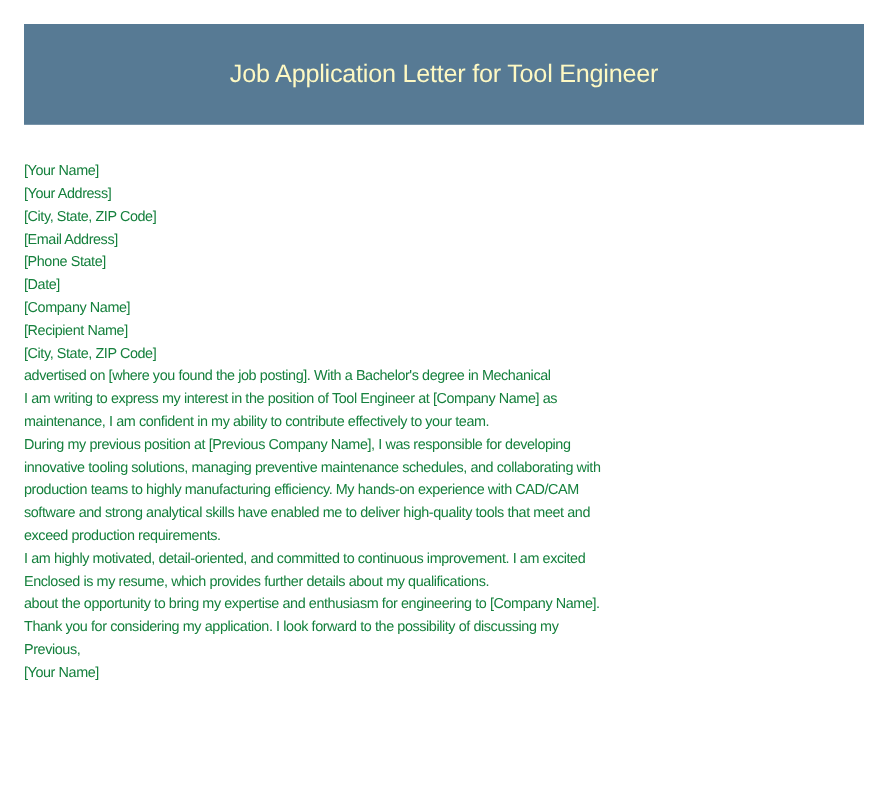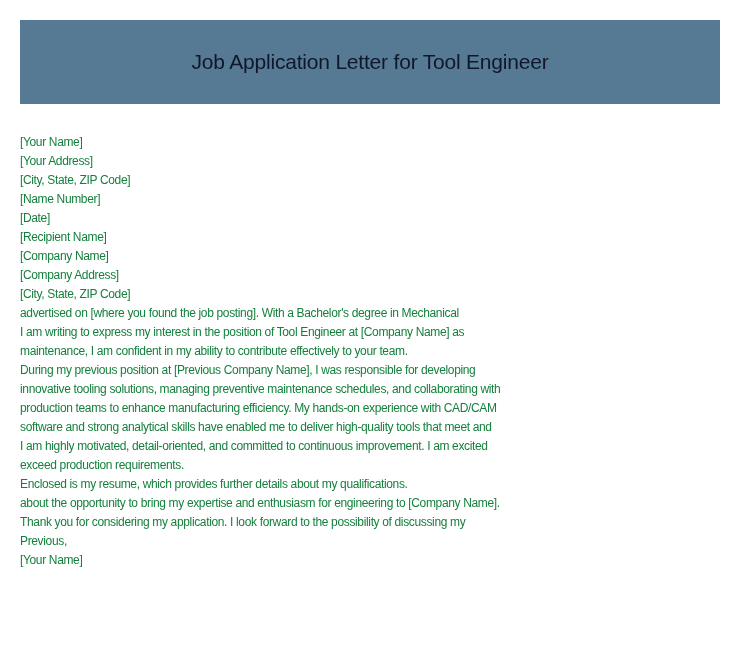--- a/index.html
+++ b/index.html
@@ -1,51 +1,51 @@
 <!DOCTYPE html>
 <html><head>
 <meta charset="utf-8">
 <style>
   html, body { margin: 0; padding: 0; background: #ffffff; }
   body { width: 740px; height: 667px; position: relative; overflow: hidden; font-family: "Liberation Sans", sans-serif; }
   .header {
     position: absolute; left: 20px; top: 20px; width: 700px; height: 84px;
-    background: #577a94; color: #0f172a; display: flex; align-items: center; justify-content: center;
+    background: #577a94; color: #fef9c3; display: flex; align-items: center; justify-content: center;
     font-size: 21px; letter-spacing: -0.2px;
   }
   .letter {
     position: absolute; left: 20px; top: 133px; width: 710px;
     color: #15803d; font-size: 12px; line-height: 19px; letter-spacing: -0.35px;
   }
   .line { white-space: nowrap; display: block; }
 </style>
 </head>
 <body>
 
 <div class="header">
   <span>Job Application Letter for Tool Engineer</span>
 </div>
 
 <div class="letter">
   <span class="line">[Your Name]</span>
   <span class="line">[Your Address]</span>
   <span class="line">[City, State, ZIP Code]</span>
-  <span class="line">[Name Number]</span>
+  <span class="line">[Email Address]</span>
+  <span class="line">[Phone State]</span>
   <span class="line">[Date]</span>
+  <span class="line">[Company Name]</span>
   <span class="line">[Recipient Name]</span>
-  <span class="line">[Company Name]</span>
-  <span class="line">[Company Address]</span>
   <span class="line">[City, State, ZIP Code]</span>
   <span class="line">advertised on [where you found the job posting]. With a Bachelor's degree in Mechanical</span>
   <span class="line">I am writing to express my interest in the position of Tool Engineer at [Company Name] as</span>
   <span class="line">maintenance, I am confident in my ability to contribute effectively to your team.</span>
   <span class="line">During my previous position at [Previous Company Name], I was responsible for developing</span>
   <span class="line">innovative tooling solutions, managing preventive maintenance schedules, and collaborating with</span>
-  <span class="line">production teams to enhance manufacturing efficiency. My hands-on experience with CAD/CAM</span>
+  <span class="line">production teams to highly manufacturing efficiency. My hands-on experience with CAD/CAM</span>
   <span class="line">software and strong analytical skills have enabled me to deliver high-quality tools that meet and</span>
+  <span class="line">exceed production requirements.</span>
   <span class="line">I am highly motivated, detail-oriented, and committed to continuous improvement. I am excited</span>
-  <span class="line">exceed production requirements.</span>
   <span class="line">Enclosed is my resume, which provides further details about my qualifications.</span>
   <span class="line">about the opportunity to bring my expertise and enthusiasm for engineering to [Company Name].</span>
   <span class="line">Thank you for considering my application. I look forward to the possibility of discussing my</span>
   <span class="line">Previous,</span>
   <span class="line">[Your Name]</span>
 </div>
 
 </body></html>

